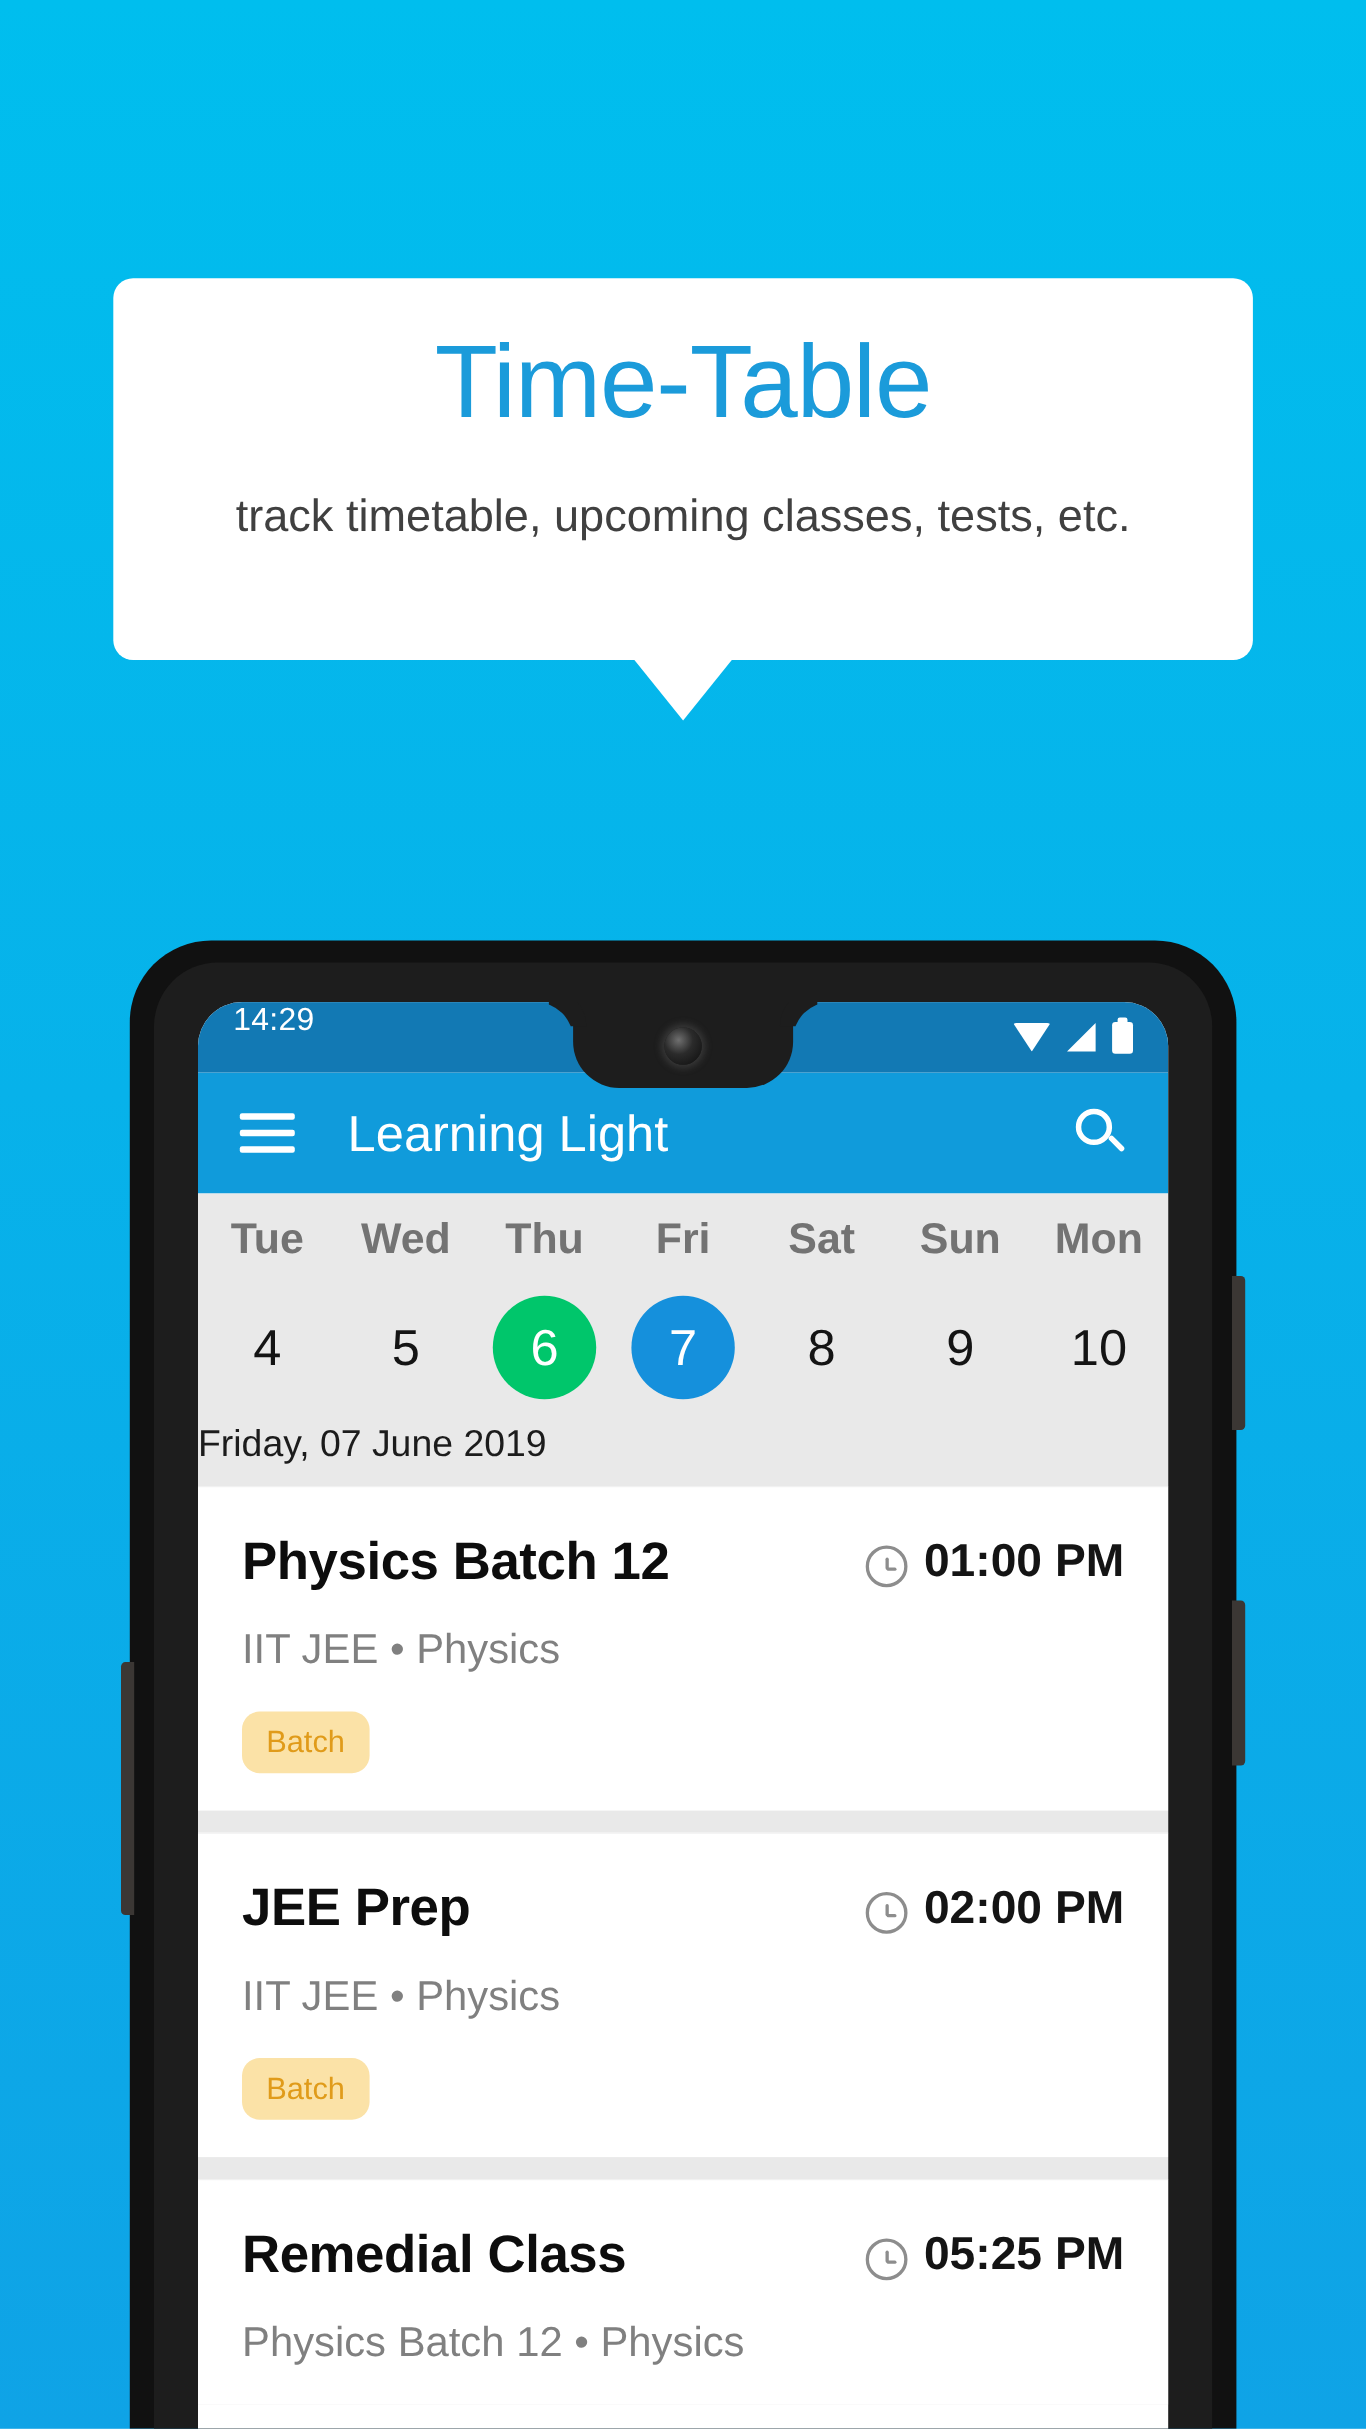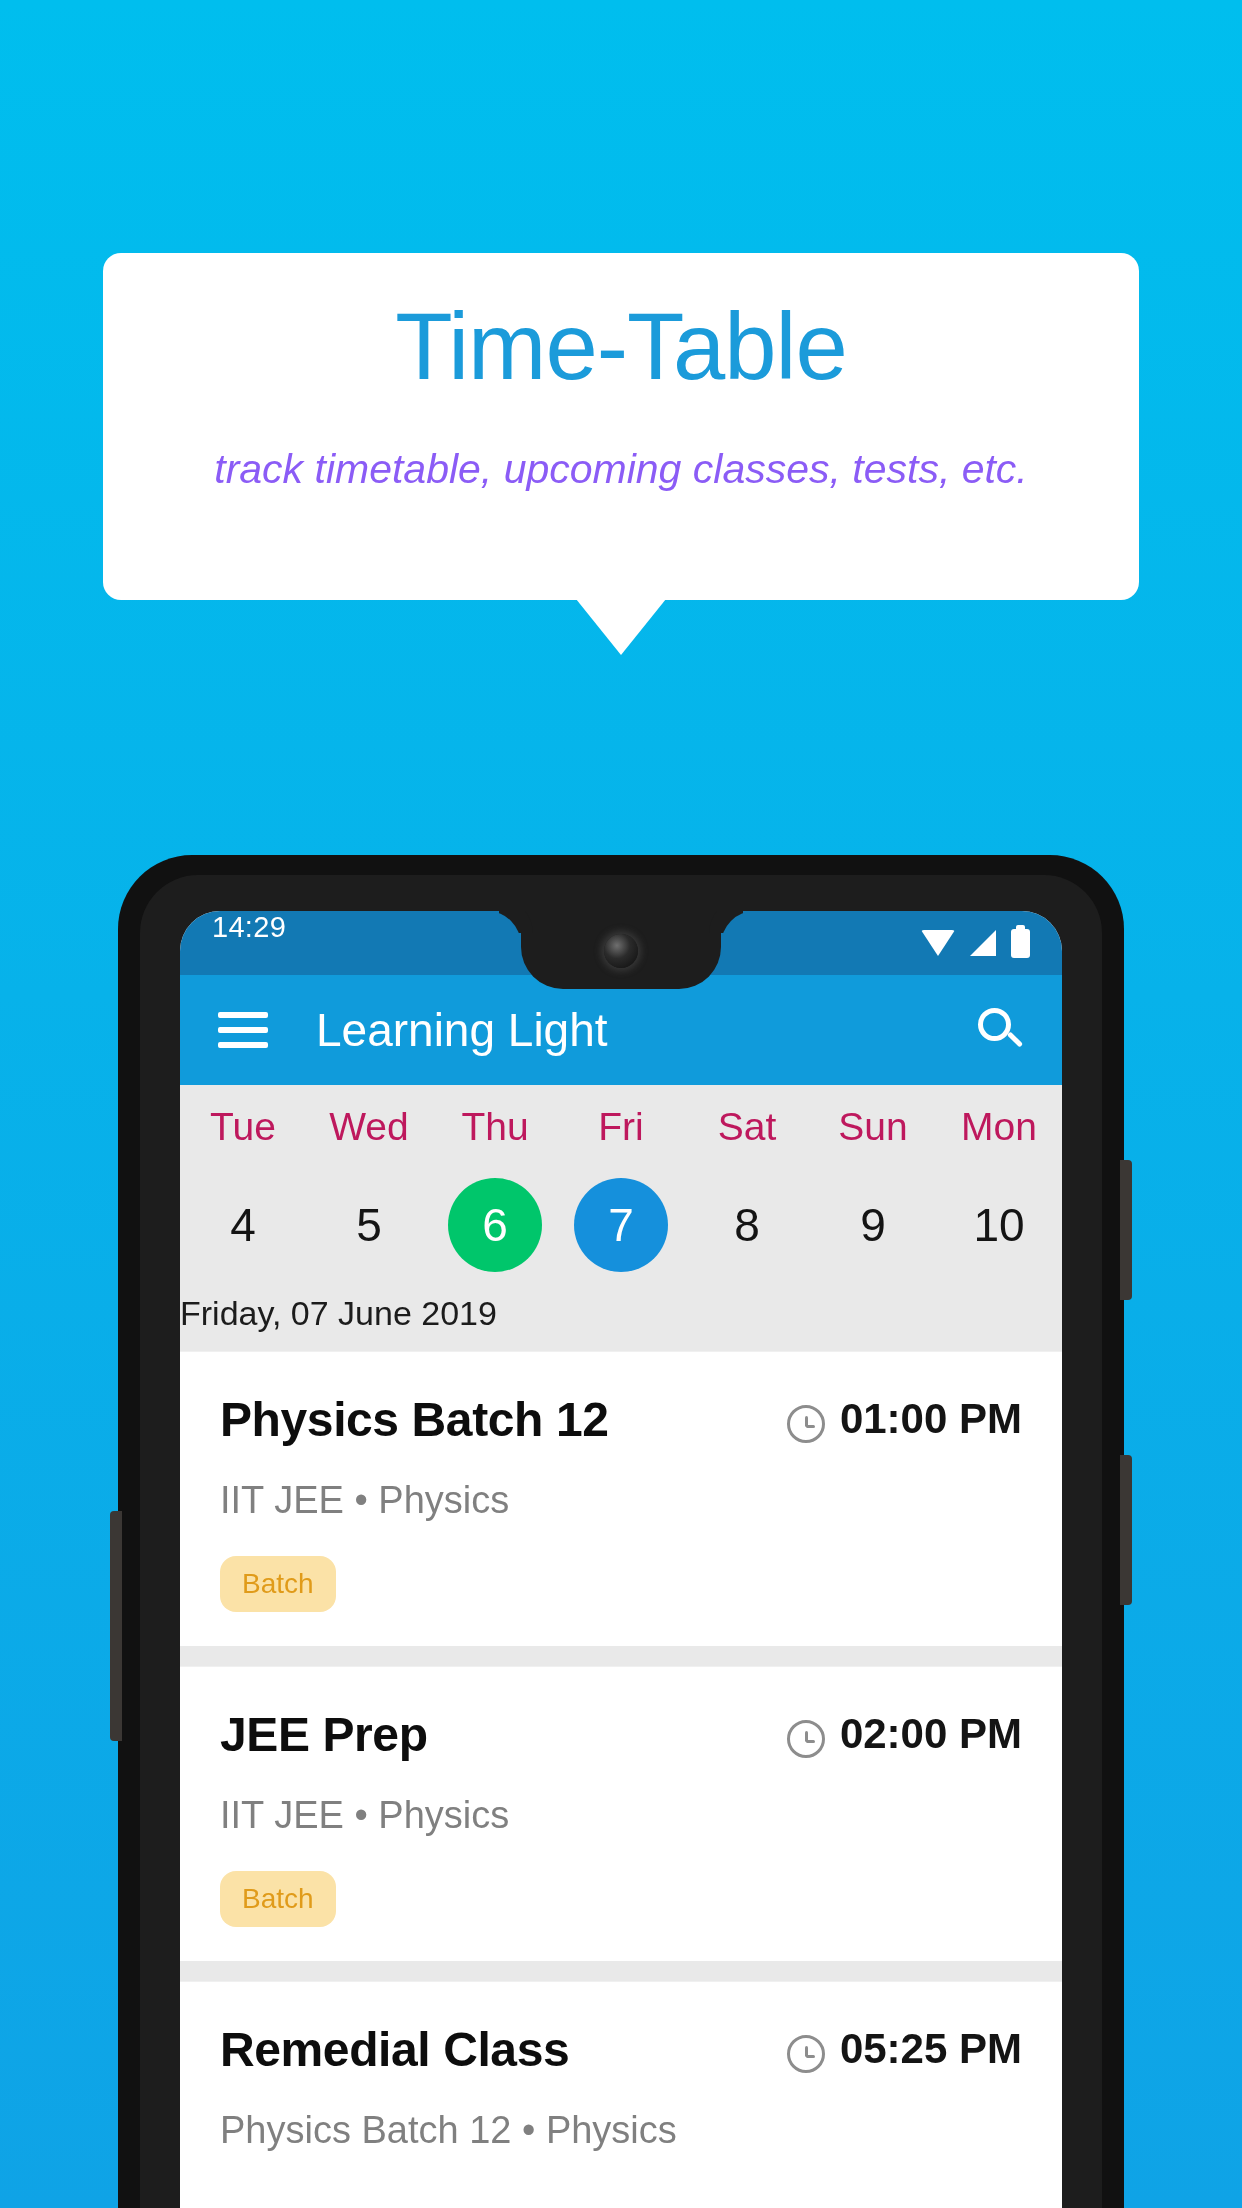--- a/index.html
+++ b/index.html
@@ -22,21 +22,21 @@
     border-top:56px solid #ffffff;
   }
   #promo-title{
     position:absolute; left:0; right:0; top:300px;
     text-align:center; font-size:94px; font-weight:400;
     color:#1B9BDA; letter-spacing:-1px; line-height:1;
   }
   #promo-sub{
     position:absolute; left:0; right:0; top:447px;
     text-align:center; font-size:41px; font-weight:400;
-    color:#8b5cf6; line-height:1.1;font-style:italic;
+    color:#404040; line-height:1.1;
   }
 
   
   #phone{
     position:absolute; left:118px; top:855px; width:1006px; height:1353px;
     background:#111111;
     border-radius:74px 74px 0 0;
     box-shadow:0 0 0 0 rgba(0,0,0,.2);
   }
   #phone-inner{
@@ -122,21 +122,21 @@
   }
   #search-icon .handle{
     position:absolute; left:30px; top:31px; width:18px; height:5px;
     background:#fff; border-radius:3px; transform:rotate(45deg);
   }
 
   
   #daystrip{ background:#E9E9E9; padding:14px 0 18px; }
   #days{ display:flex; }
   .day{ flex:1; text-align:center; }
-  .day .dname{ font-size:39px; color:#be185d; line-height:1.45; font-weight:400; }
+  .day .dname{ font-size:39px; color:#737373; line-height:1.45; font-weight:700; }
   .day .dnum{
     font-size:46px; color:#141414; line-height:1;
     margin:22px auto 0; width:94px; height:94px; border-radius:50%;
     display:flex; align-items:center; justify-content:center;
   }
   .day.today .dnum{ background:#00C66B; color:#fff; }
   .day.selected .dnum{ background:#1590DC; color:#fff; }
   #fulldate{ text-align:left; font-size:34px; color:#1c1c1c; margin-top:22px; }
 
   

